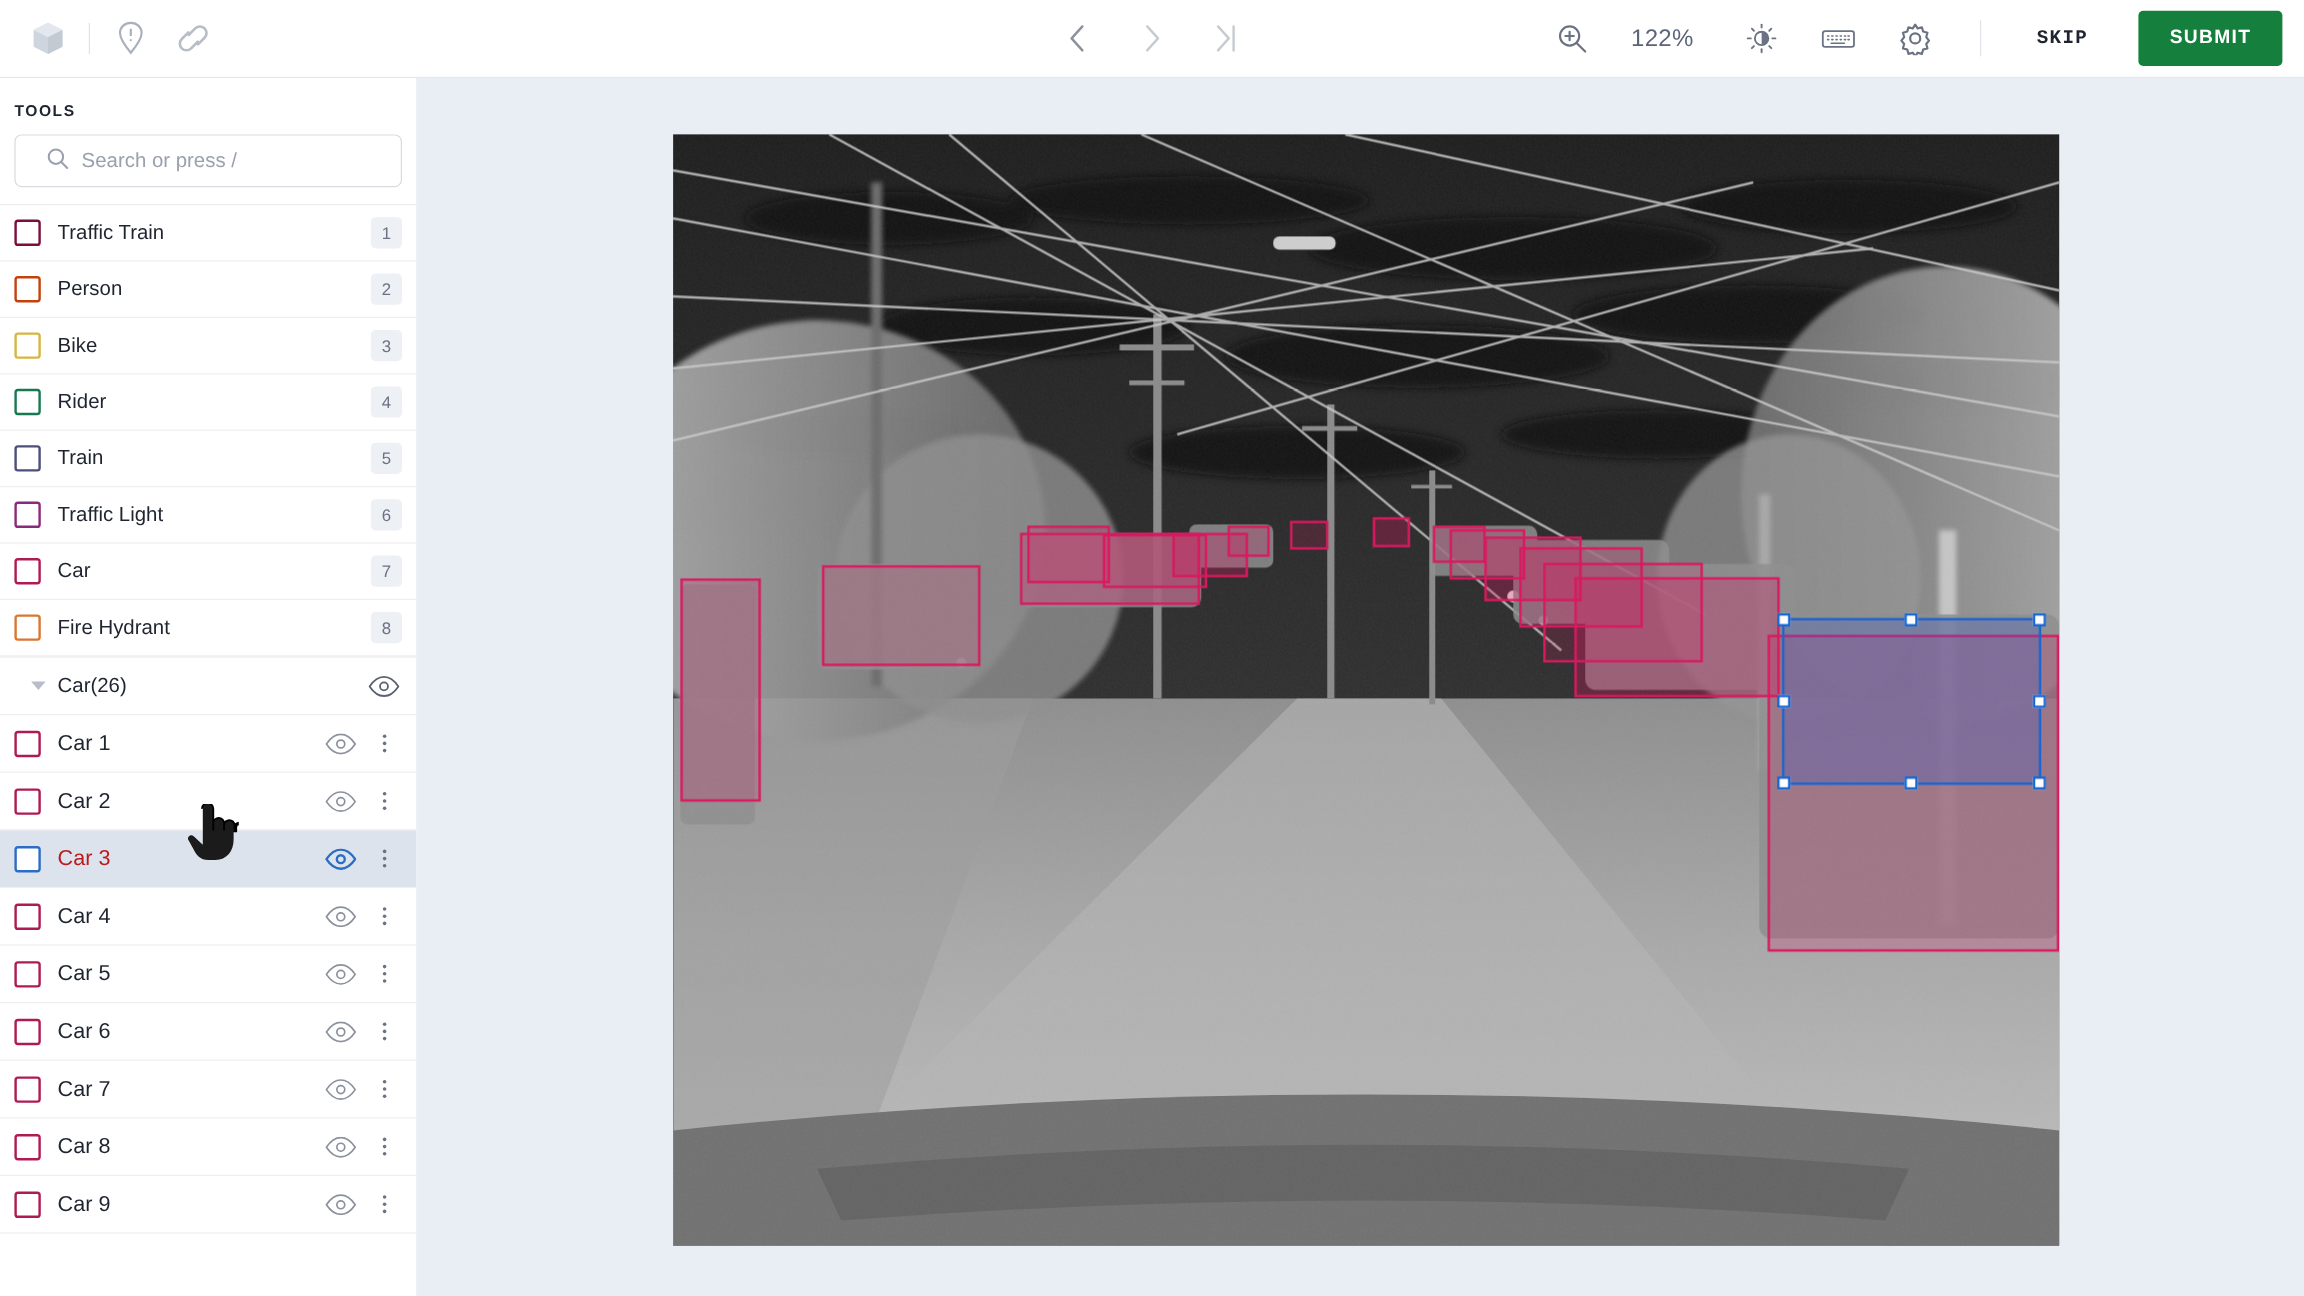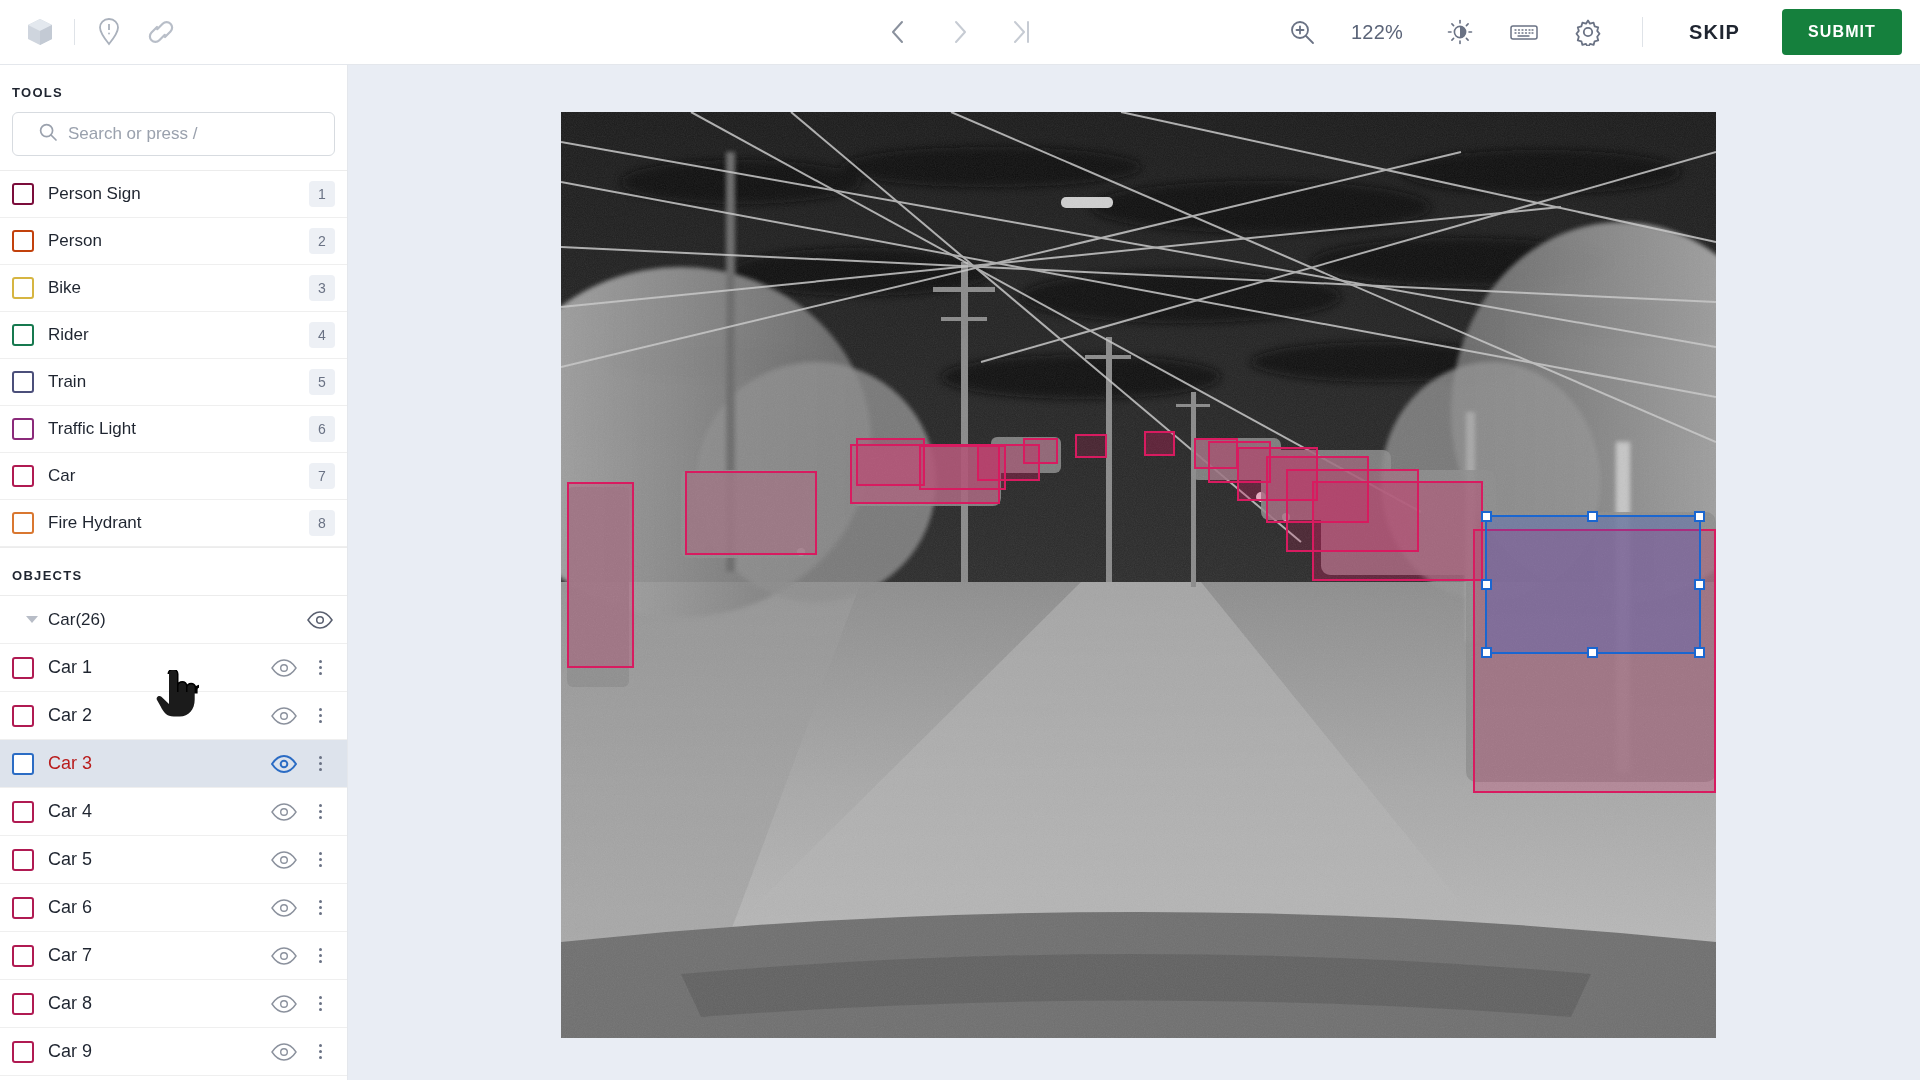--- a/index.html
+++ b/index.html
@@ -41,23 +41,23 @@
   #topbar-right {
     position: absolute; right: 18px;
     display: flex; align-items: center; gap: 12px; height: 100%;
   }
   #zoom-level {
     font-size: 20px; color: #5b6478; letter-spacing: .2px;
     margin: 0 14px 0 6px; min-width: 62px; text-align: center;
   }
   .tb-sep { width: 1px; height: 30px; background: #dfe3e8; margin: 0 16px; }
   #skip-btn {
-    font-size: 20px; font-weight: bold; letter-spacing: 1.1px;
+    font-size: 16px; font-weight: bold; letter-spacing: 1.1px;
     color: #1f2530; padding: 10px 18px; cursor: pointer; background: none; border: none;
-    font-family: Liberation Sans, sans-serif;
+    font-family: Liberation Mono, monospace;
   }
   #submit-btn {
     background: #15803d; color: #fff;
     font-size: 16px; font-weight: bold; letter-spacing: 1.1px;
     border: none; border-radius: 4px;
     padding: 14px 26px; cursor: pointer; margin-left: 12px;
     font-family: "Liberation Sans", sans-serif;
   }
 
   
@@ -288,21 +288,21 @@
             <line x1="13" y1="13" x2="18" y2="18"></line>
         </svg>
       </span>
       <input id="search-input" type="text" placeholder="Search or press /" style="">
     </div>
   </div>
 
   <div class="tools-list" id="tools-list">
       <div class="tool-row">
         <div class="sq" style="border-color:#7b0d3b"></div>
-        <div class="tool-label">Person Sign</div>
+        <div class="tool-label">Traffic Train</div>
         <div class="kbd">1</div>
       </div>
       <div class="tool-row">
         <div class="sq" style="border-color:#c2410c"></div>
         <div class="tool-label">Person</div>
         <div class="kbd">2</div>
       </div>
       <div class="tool-row">
         <div class="sq" style="border-color:#d6b541"></div>
         <div class="tool-label">Bike</div>
@@ -328,21 +328,20 @@
         <div class="tool-label">Car</div>
         <div class="kbd">7</div>
       </div>
       <div class="tool-row">
         <div class="sq" style="border-color:#d97730"></div>
         <div class="tool-label">Fire Hydrant</div>
         <div class="kbd">8</div>
       </div>
     </div>
 
-  <div class="section-title" style="border-top:1px solid #ececec;">OBJECTS</div>
 
   <div class="objects-list" id="objects-list">
       <div class="obj-group">
         <div class="caret"></div>
         <div class="obj-group-label">Car(26)</div>
         <div class="eye">
           <svg width="26" height="18" viewBox="0 0 26 18" fill="none" stroke="#5a6070" stroke-width="1.5">
             <path d="M1 9 C5 3 9 1 13 1 C17 1 21 3 25 9 C21 15 17 17 13 17 C9 17 5 15 1 9 Z"></path>
             <circle cx="13" cy="9" r="3.3"></circle>
           </svg>

